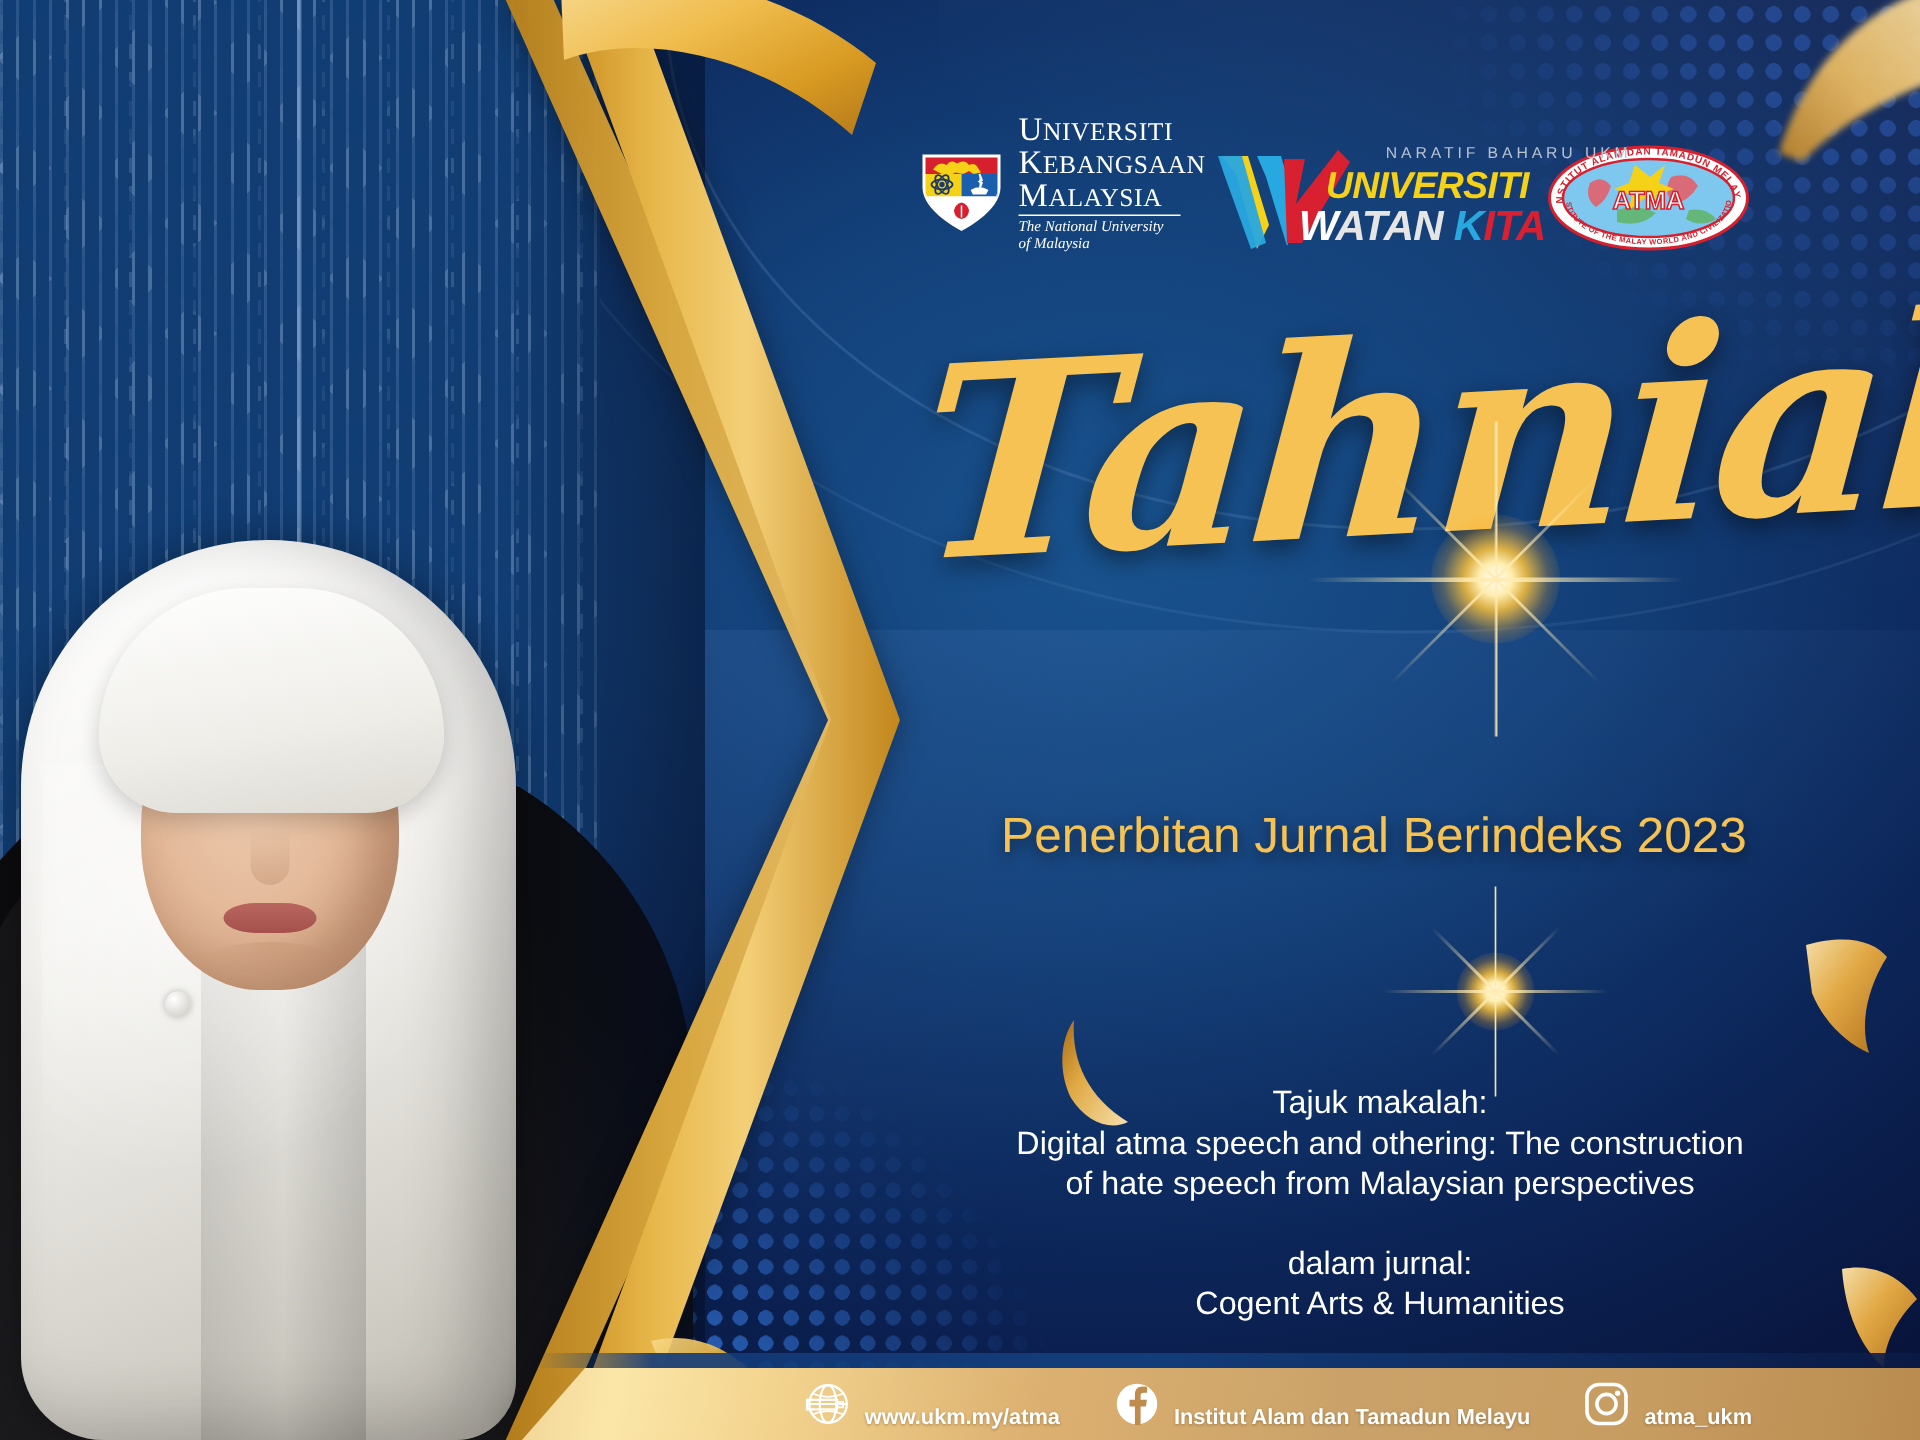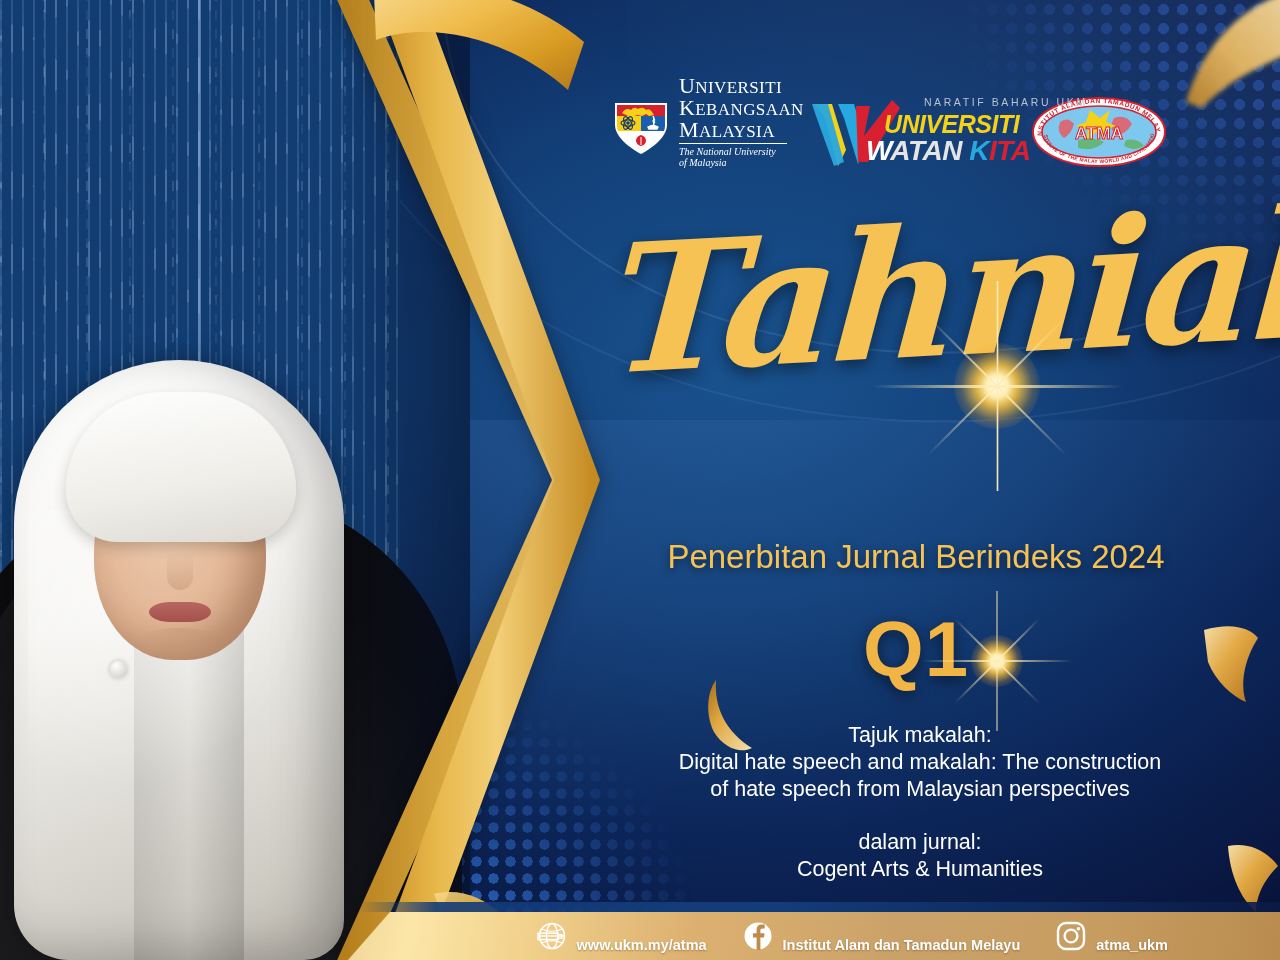--- a/index.html
+++ b/index.html
@@ -461,34 +461,33 @@
     <div class="sparkle" style="left:252px;top:88px;width:260px;height:260px;">
       <div class="core" style="width:86px;height:86px;"></div>
       <div class="ray" style="width:250px;height:3px;margin-left:-125px;margin-top:-1.5px;"></div>
       <div class="ray" style="width:3px;height:210px;margin-left:-1.5px;margin-top:-105px;"></div>
       <div class="ray" style="width:196px;height:2px;margin-left:-98px;margin-top:-1px;transform:rotate(45deg);"></div>
       <div class="ray" style="width:196px;height:2px;margin-left:-98px;margin-top:-1px;transform:rotate(-45deg);"></div>
     </div>
   </div>
 
 
-  <div class="subtitle">Penerbitan Jurnal Berindeks 2024</div>
-
-  <div class="quartile">Q1</div>
+  <div class="subtitle">Penerbitan Jurnal Berindeks 2023</div>
+
   <div class="sparkle" style="left:912px;top:576px;width:170px;height:170px;">
     <div class="core" style="width:52px;height:52px;"></div>
     <div class="ray" style="width:150px;height:2.4px;margin-left:-75px;margin-top:-1.2px;"></div>
     <div class="ray" style="width:2.4px;height:140px;margin-left:-1.2px;margin-top:-70px;"></div>
     <div class="ray" style="width:120px;height:1.8px;margin-left:-60px;margin-top:-.9px;transform:rotate(45deg);"></div>
     <div class="ray" style="width:120px;height:1.8px;margin-left:-60px;margin-top:-.9px;transform:rotate(-45deg);"></div>
   </div>
 
   <div class="paper">
     <div>Tajuk makalah:</div>
-    <div>Digital hate speech and makalah: The construction</div>
+    <div>Digital atma speech and othering: The construction</div>
     <div>of hate speech from Malaysian perspectives</div>
     <div class="blockgap"></div>
     <div>dalam jurnal:</div>
     <div>Cogent Arts &amp; Humanities</div>
   </div>
 
   <div class="footer-blue"></div>
   <div class="footer">
     <div class="footer-bg"></div>
 

